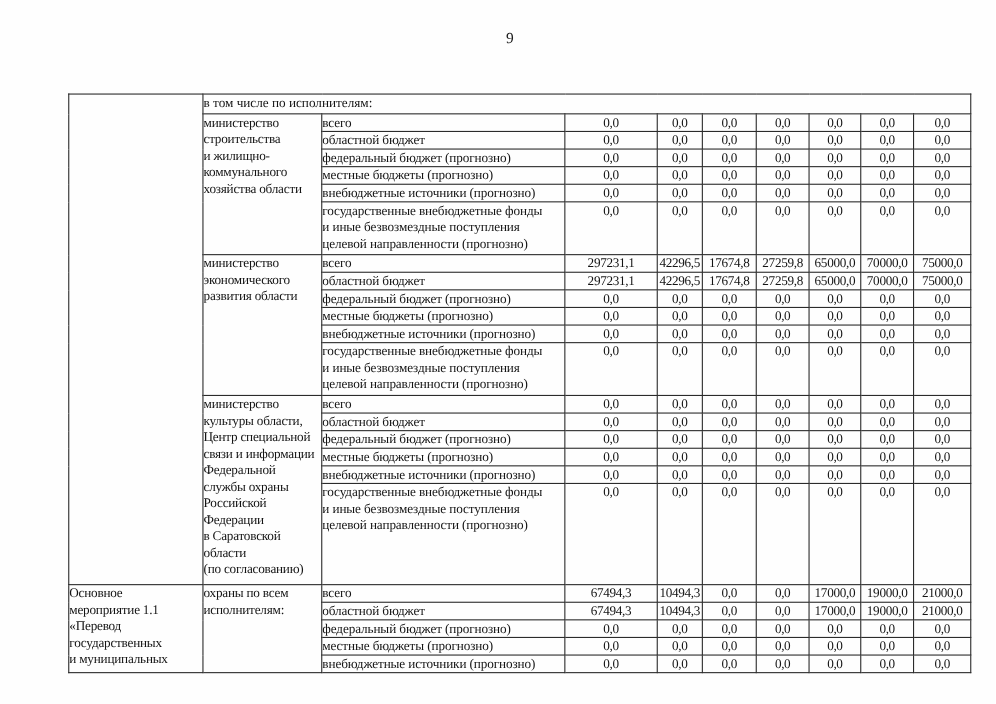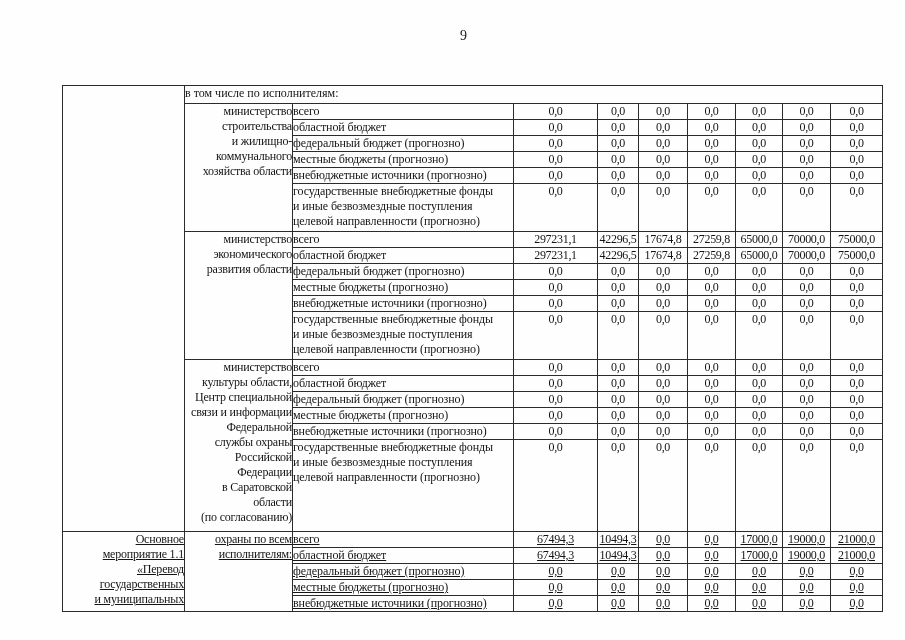--- a/index.html
+++ b/index.html
@@ -35,28 +35,27 @@
     vertical-align: top;
     font-size: 12px;
     line-height: 15px;
     padding: 0;
     overflow: hidden;
   }
   tr { height: 16px; }
   tr.hdr-row { height: 18px; }
   tr.tall { height: 48px; }
   tr.xtall { height: 92px; }
-  tr.compact { height: 14px; text-decoration: underline; }
+  tr.compact { height: 14px; }
   td.hdr-span { padding: 1px 3px; }
   td.activity, td.executor {
     padding: 0 2px;
     white-space: pre-line;
     font-size: 12px;
     letter-spacing: -0.2px;
-    text-align: right;
   }
   td.rlabel {
     padding: 0 2px;
     white-space: pre-line;
     letter-spacing: -0.1px;
   }
   td.val {
     text-align: center;
     letter-spacing: -0.3px;
     padding-top: 1px;

